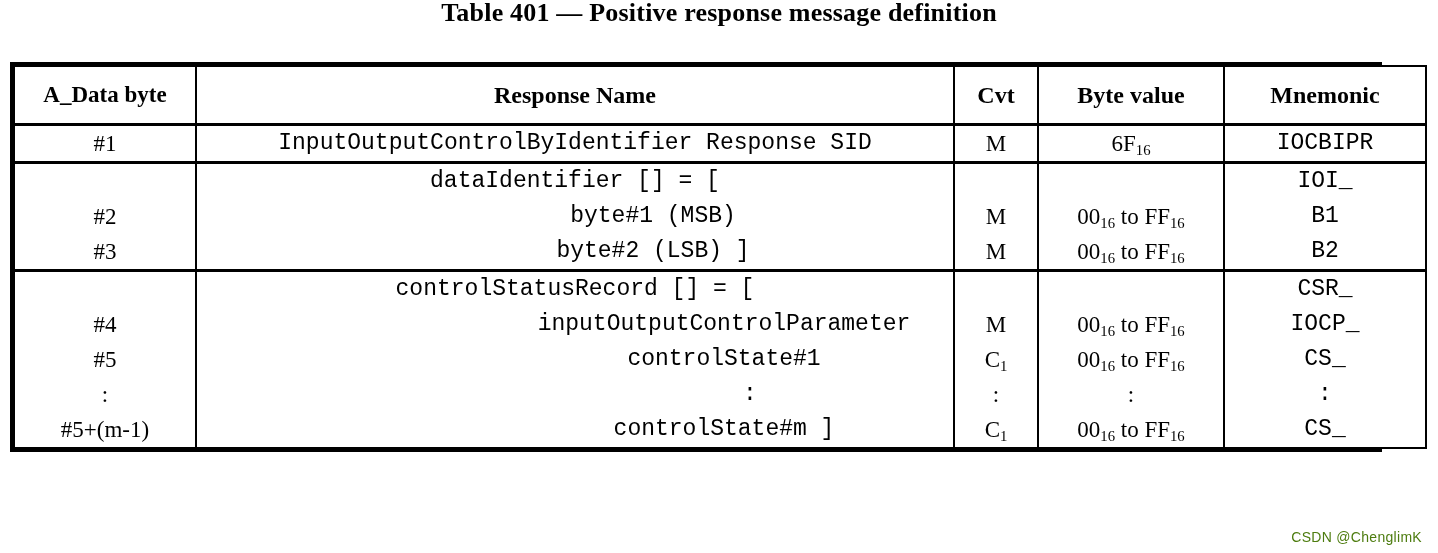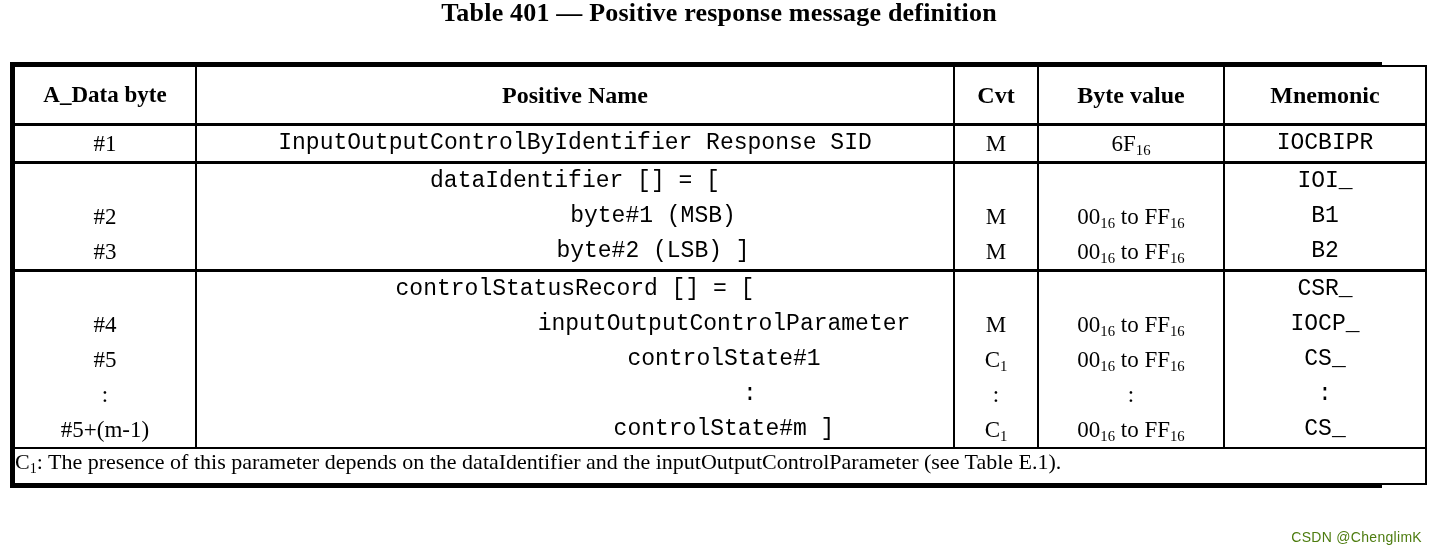--- a/index.html
+++ b/index.html
@@ -143,21 +143,21 @@
     <col class="c-byte">
         <col class="c-param">
         <col class="c-cvt">
         <col class="c-val">
         <col class="c-mnem">
   </colgroup>
 
   <thead>
     <tr class="head-row">
       <th class="h-byte">A_Data byte</th>
-      <th>Positive Name</th>
+      <th>Response Name</th>
       <th>Cvt</th>
       <th>Byte value</th>
       <th>Mnemonic</th>
     </tr>
   </thead>
 
   <tbody>
 
     <tr>
       <td class="cell c-center v-mid">
@@ -236,20 +236,17 @@
       </td>
       <td class="cell c-left">
         <span class="line">CSR_</span>
         <span class="line">IOCP_</span>
         <span class="line">CS_</span>
         <span class="line">:</span>
         <span class="line">CS_</span>
       </td>
     </tr>
 
-    <tr>
-      <td class="note-cell" colspan="5"><span>C</span><sub>1</sub><span>: The presence of this parameter depends on the dataIdentifier and the inputOutputControlParameter (see Table E.1).</span></td>
-    </tr>
   </tbody>
 </table>
 </div>
 
 <div class="watermark">CSDN @ChenglimK</div>
 
 </body></html>

